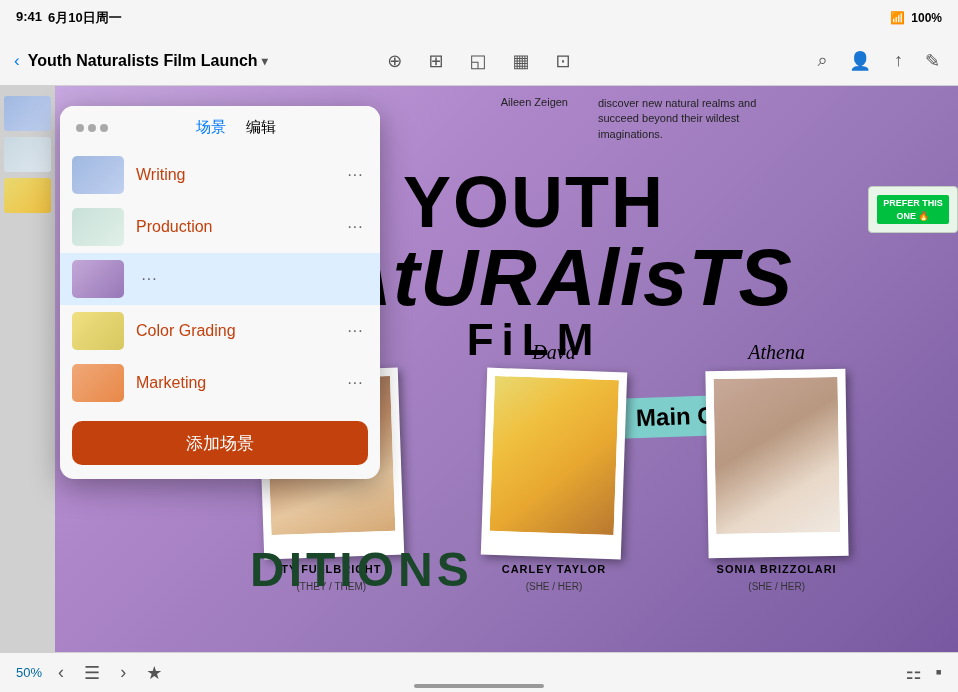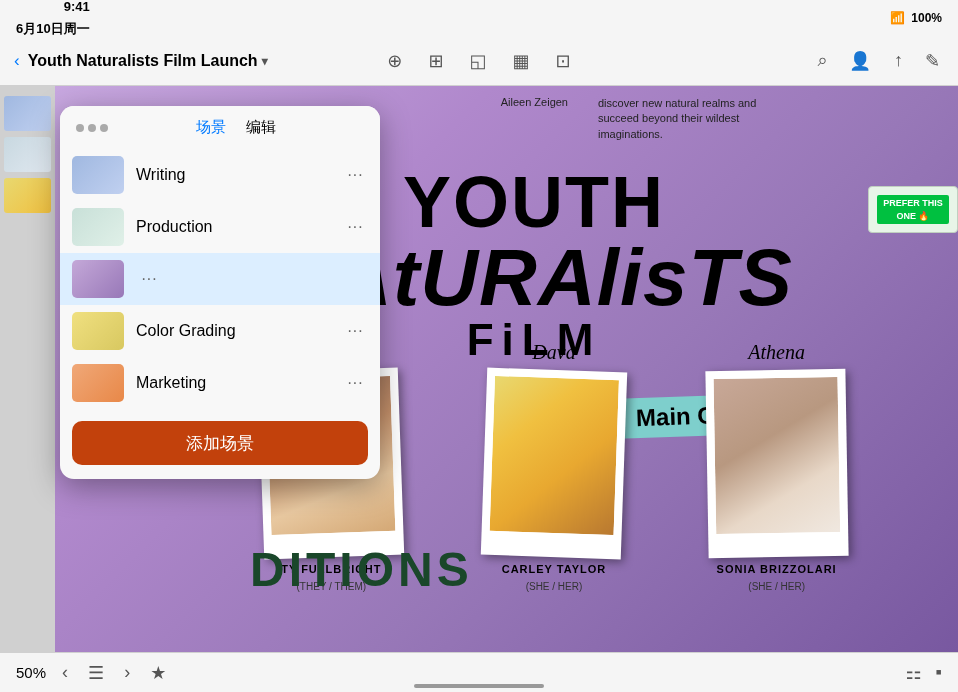--- a/index.html
+++ b/index.html
@@ -19,21 +19,21 @@
       height: 36px;
       background: #f5f5f5;
       display: flex;
       align-items: center;
       justify-content: space-between;
       padding: 0 16px;
       z-index: 100;
       font-size: 13px;
       font-weight: 600;
     }
-    .status-bar-left { display: flex; align-items: flex-end; gap: 6px; flex-direction: column; }
+    .status-bar-left { display: flex; align-items: flex-start; gap: 6px; }
     .status-bar-right { display: flex; align-items: center; gap: 6px; font-size: 12px; }
 
     
     .toolbar {
       position: absolute;
       top: 36px; left: 0; right: 0;
       height: 50px;
       background: #f5f5f5;
       display: flex;
       align-items: center;
@@ -315,21 +315,21 @@
       background: #ddd;
     }
     .thumb-writing { background: linear-gradient(135deg, #a0b8e0, #c0d0f0); }
     .thumb-production { background: linear-gradient(135deg, #c8e0d8, #e0f0e8); }
     .thumb-cast { background: linear-gradient(135deg, #c4a8d8, #9878b8); }
     .thumb-color { background: linear-gradient(135deg, #f0e080, #d8c860); }
     .thumb-marketing { background: linear-gradient(135deg, #f0a878, #e88848); }
 
     .scene-label {
       font-size: 16px;
-      color: #000000;
+      color: #c2410c;
       flex: 1;
       font-weight: 400;
     }
     .scene-more-btn {
       width: 26px;
       height: 26px;
       border-radius: 50%;
       background: transparent;
       border: none;
       cursor: pointer;
@@ -362,22 +362,22 @@
       height: 40px;
       background: #f5f5f5;
       border-top: 1px solid #d0d0d0;
       display: flex;
       align-items: center;
       padding: 0 16px;
       gap: 12px;
       z-index: 100;
     }
     .zoom-level {
-      font-size: 15px;
-      color: #000000;
+      font-size: 13px;
+      color: #0369a1;
       font-weight: 500;
     }
     .nav-btn {
       font-size: 18px;
       color: #555;
       cursor: pointer;
       padding: 2px 4px;
     }
     .bottom-right-icons {
       margin-left: auto;

